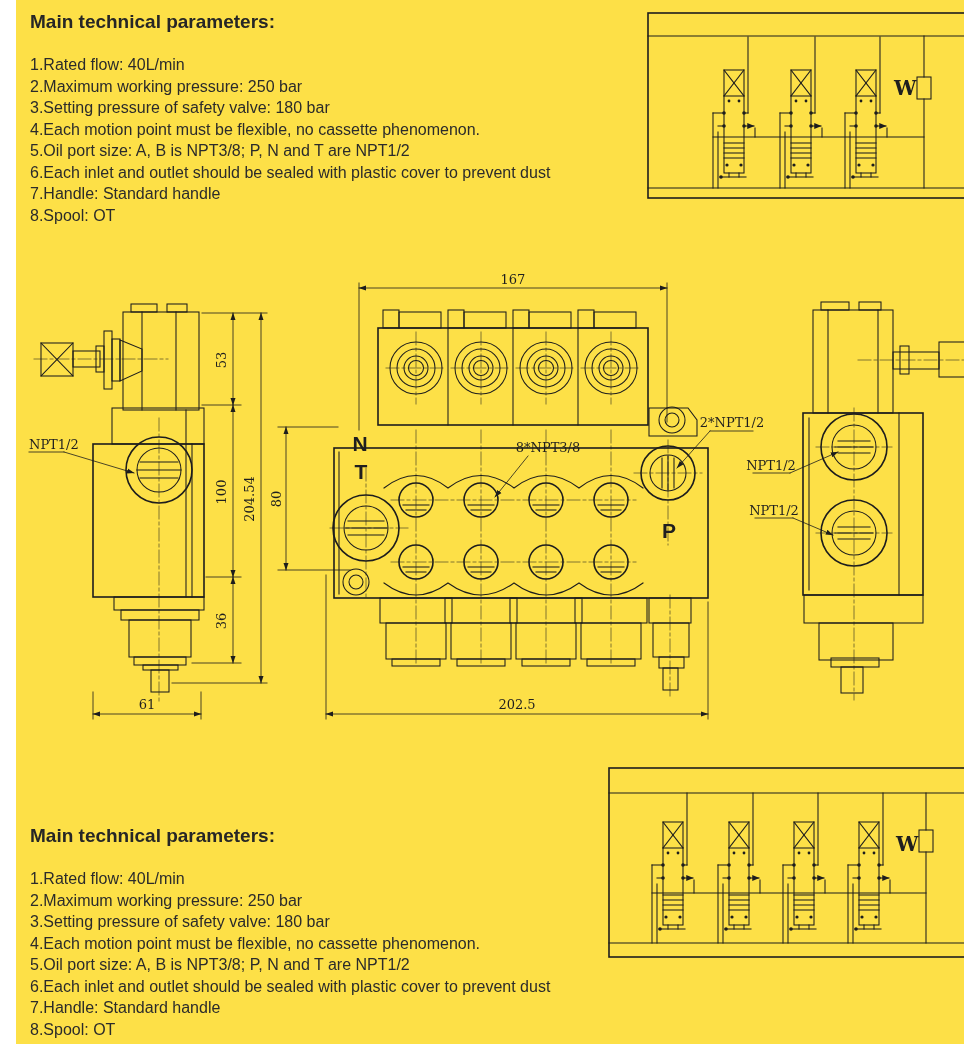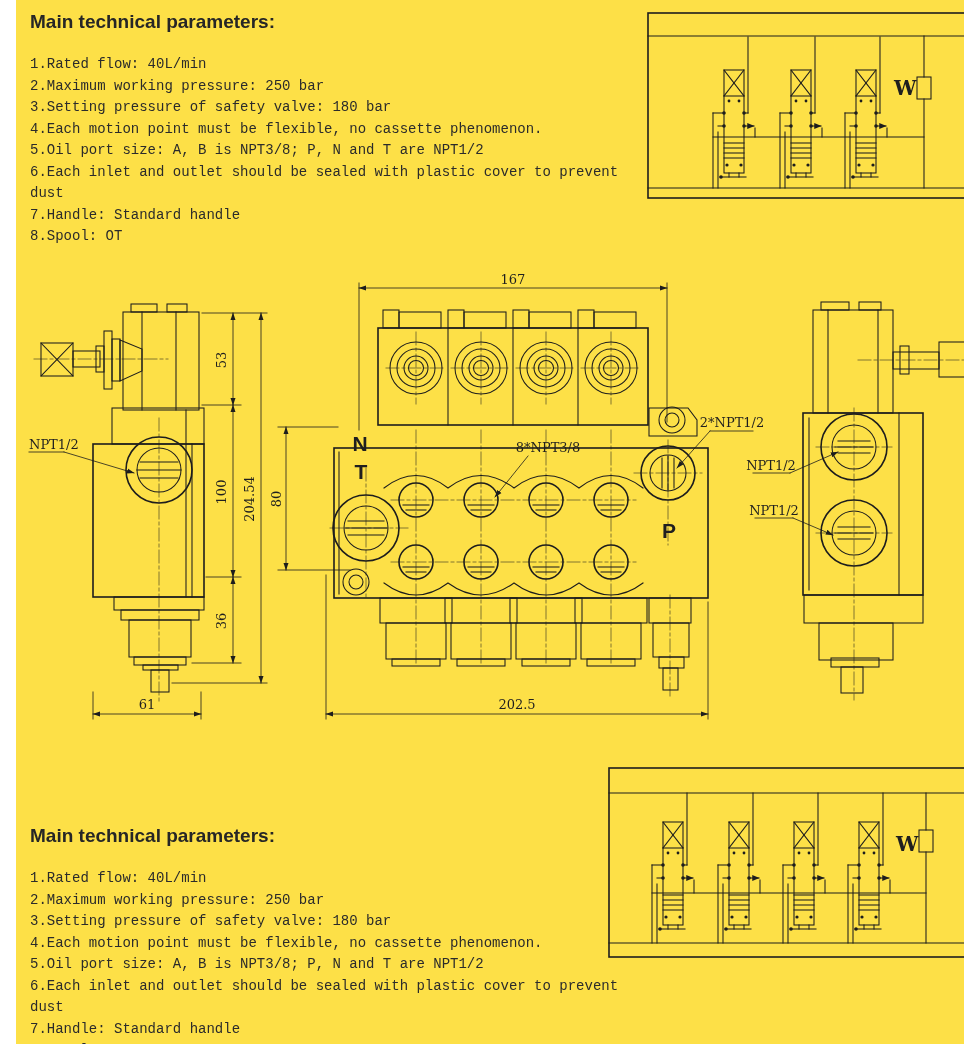--- a/index.html
+++ b/index.html
@@ -2,21 +2,21 @@
 <html><head>
 <meta charset="utf-8">
 <style>
   html,body{margin:0;padding:0;background:#fff;}
   .page{position:relative;width:964px;height:1044px;background:#fde047;
         font-family:"Liberation Sans",sans-serif;overflow:hidden;color:#242424;margin-left:16px;}
   .params-block{position:absolute;left:14px;width:600px;}
   .params-block.top{top:10px;}
   .params-block.bottom{top:824px;}
   .params-title{font-size:19px;font-weight:bold;line-height:24px;margin:0 0 20px 0;color:#262626;}
-  .params-item{font-size:14px;line-height:21.5px;color:#2b2b2b;font-family:Liberation Mono, monospace;}
+  .params-item{font-size:16px;line-height:21.5px;color:#2b2b2b;}
   svg.drawing{position:absolute;left:0;top:0;}
   
   .s{stroke:#1d1d1d;stroke-width:1.05;fill:none;stroke-linecap:square;}
   .s2{stroke:#1d1d1d;stroke-width:1.6;fill:none;stroke-linecap:square;}
   .c{stroke:#1d1d1d;stroke-width:.55;fill:none;stroke-dasharray:13 3 3 3;}
   .d{stroke:#1d1d1d;stroke-width:.8;fill:none;}
   .f{fill:#1d1d1d;stroke:none;}
   svg text{fill:#1f1f1f;stroke:none;}
   .cad{font-family:"DejaVu Serif",serif;font-size:13px;}
   .big{font-family:"Liberation Sans",sans-serif;font-size:21px;font-weight:bold;}

